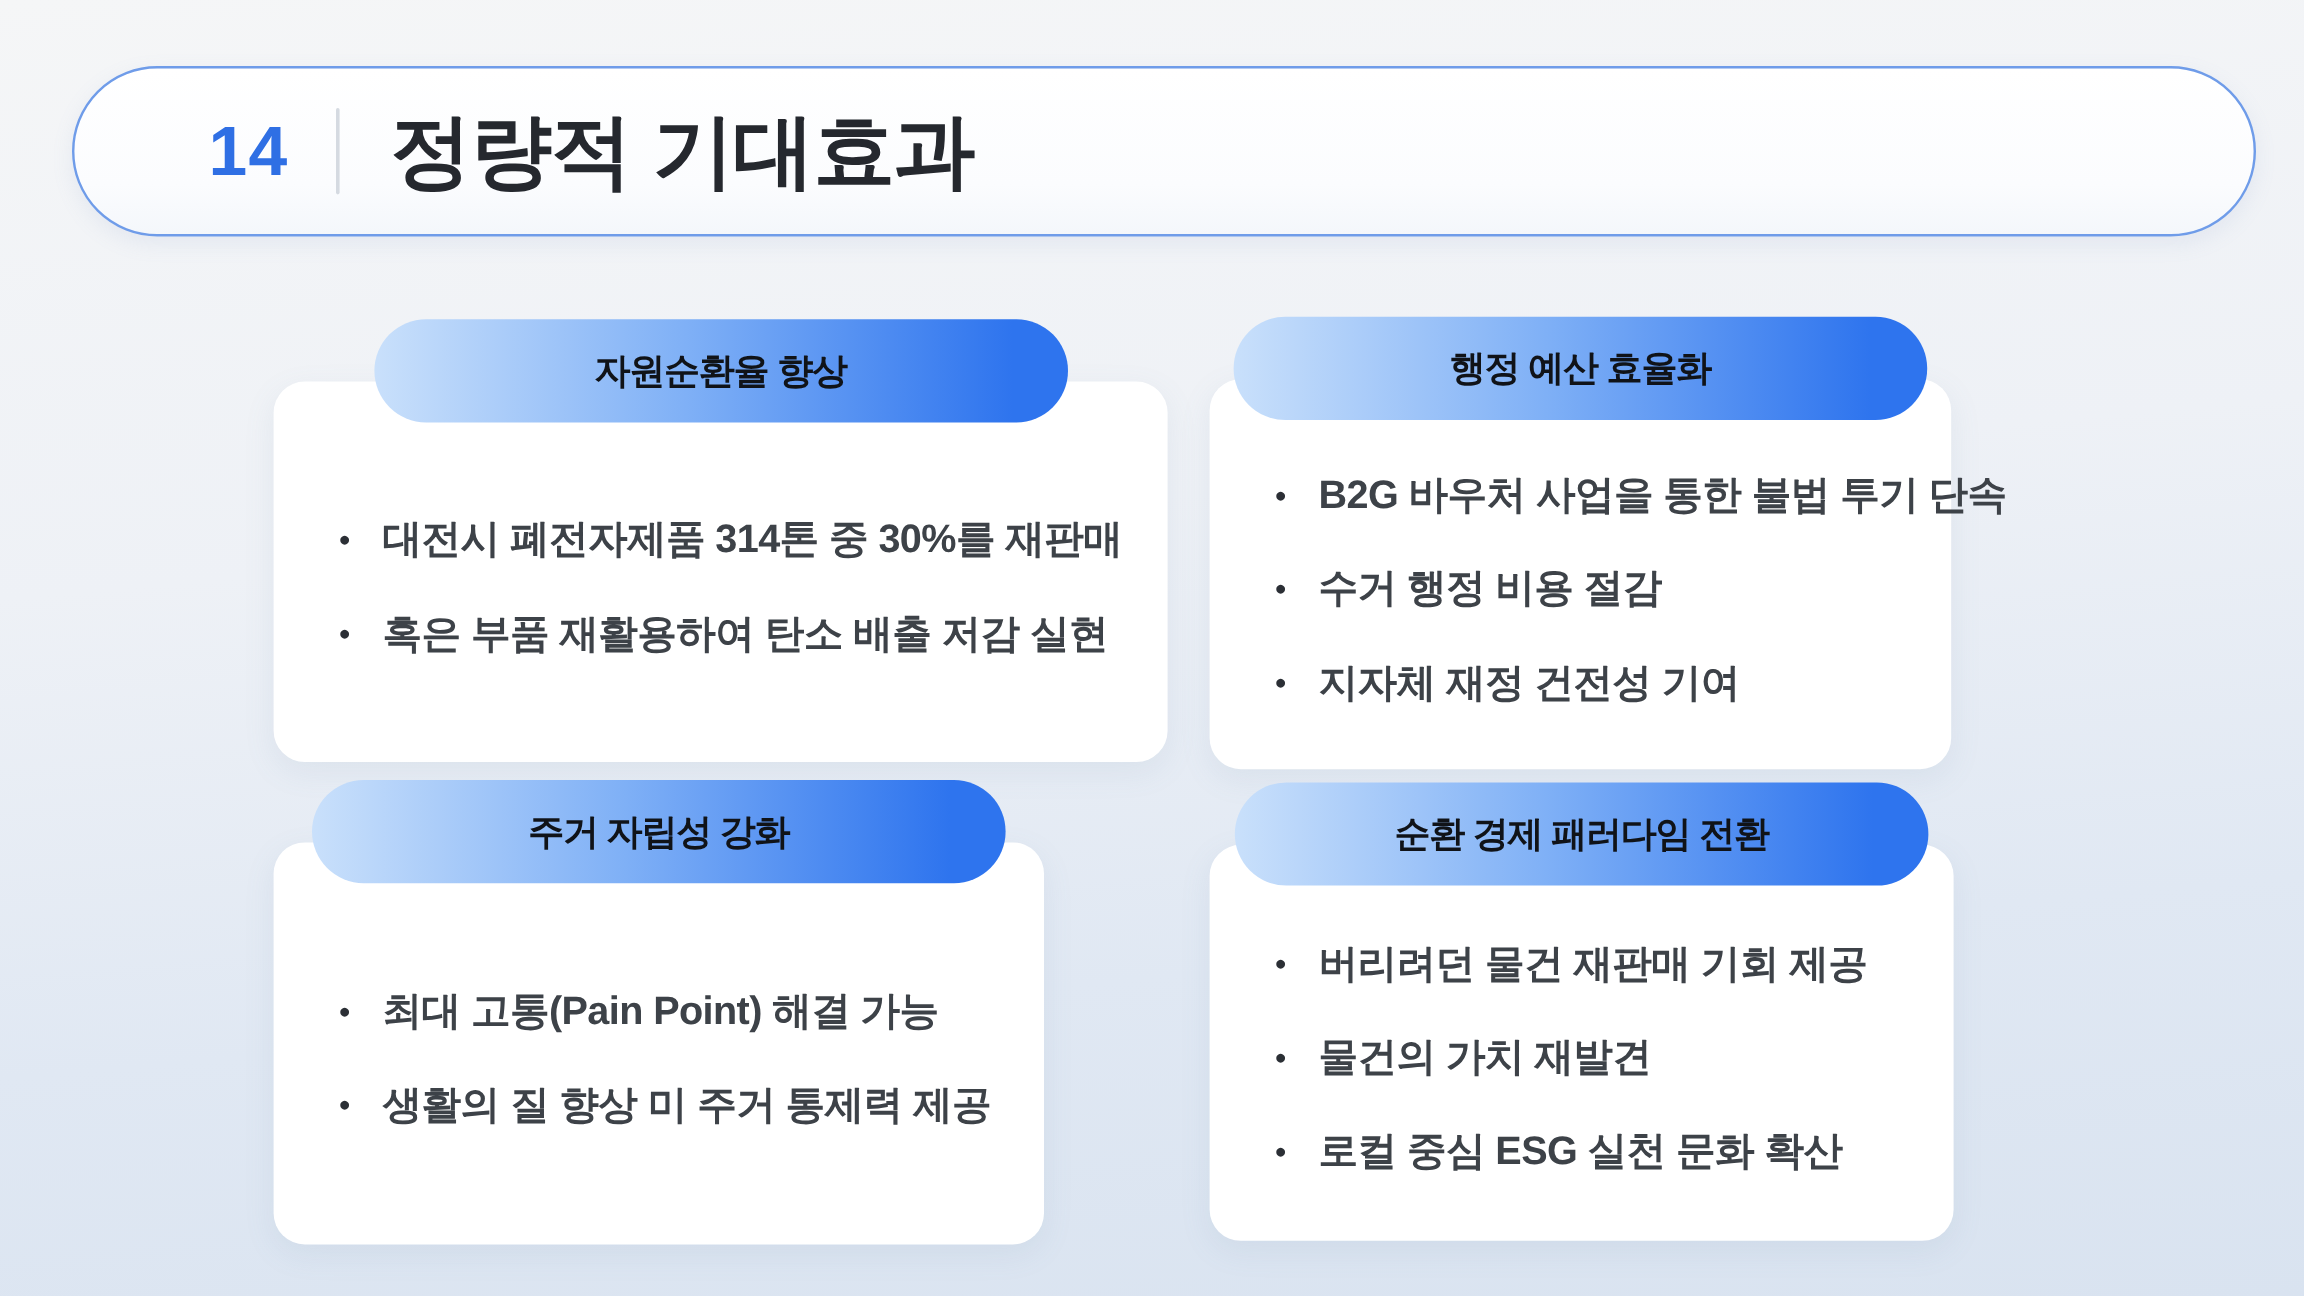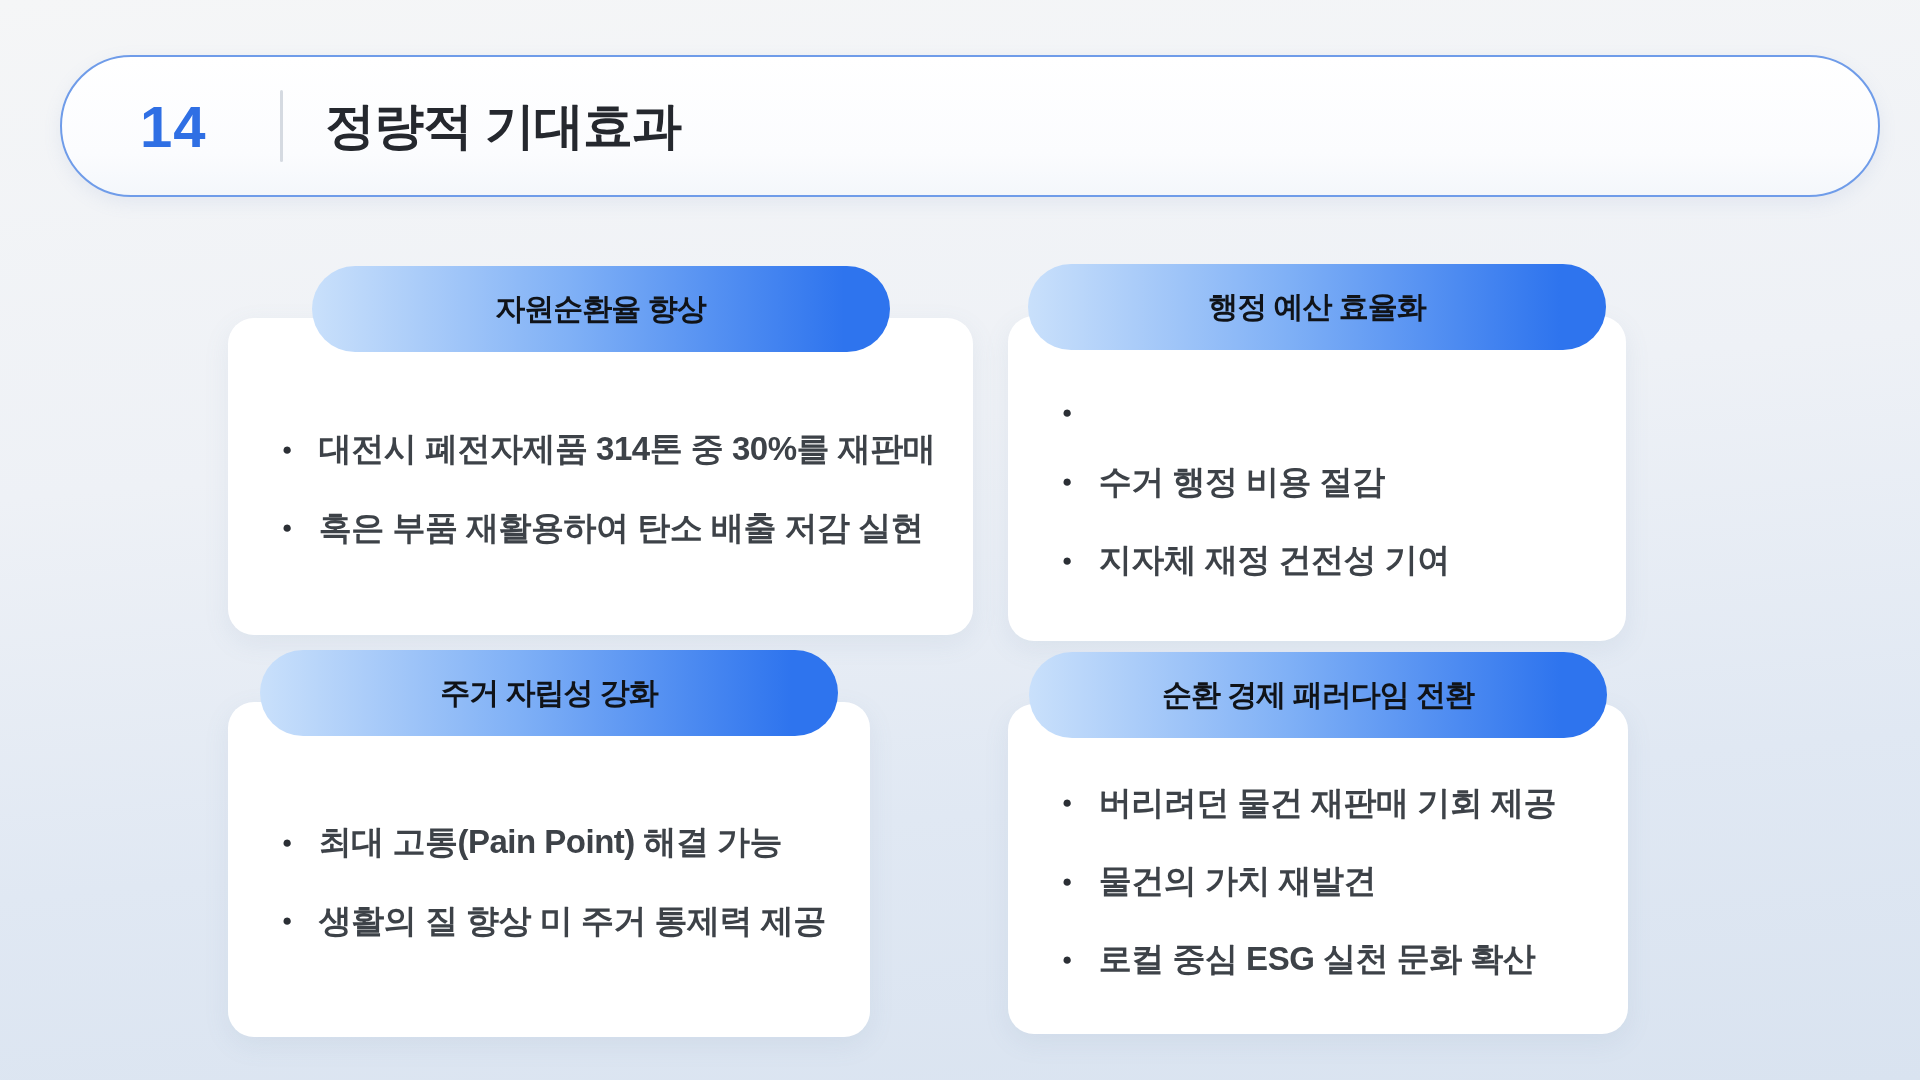--- a/index.html
+++ b/index.html
@@ -34,33 +34,33 @@
     width:1820px;height:142px;
     background:linear-gradient(180deg,#FFFFFF 0%,#FBFCFE 70%,#F4F7FB 100%);
     border:2px solid var(--header-border);
     border-radius:72px;
     display:flex;align-items:center;
     box-shadow:0 6px 18px rgba(120,150,200,.12);
   }
   .page-number{
     margin-left:78px;
     min-width:134px;
-    text-align:left;
+    text-align:center;
     font-size:58px;font-weight:800;
     color:var(--accent-blue);
     letter-spacing:1px;
   }
   .header-divider{
     width:3px;height:72px;
     background:var(--divider);
     margin:0 42px 0 6px;
     border-radius:2px;
   }
   .page-title{
-    font-size:50px;font-weight:800;
+    font-size:68px;font-weight:800;
     color:var(--text-dark);
     letter-spacing:-1px;
   }
 
   
   .card{
     position:absolute;
     background:var(--card-bg);
     border-radius:26px;
     box-shadow:0 8px 26px rgba(110,135,170,.10);
@@ -130,20 +130,21 @@
           <span>혹은 부품 재활용하여 탄소 배출 저감 실현</span>
         </li>
       </ul>
   </div>
 
   <div class="card card-2">
     <div class="card-pill">행정 예산 효율화</div>
     <ul class="bullet-list">
         <li>
           <span class="dot">●</span>
+          <span>B2G 바우처 사업을 통한 불법 투기 단속</span>
         </li>
         <li>
           <span class="dot">●</span>
           <span>수거 행정 비용 절감</span>
         </li>
         <li>
           <span class="dot">●</span>
           <span>지자체 재정 건전성 기여</span>
         </li>
       </ul>

